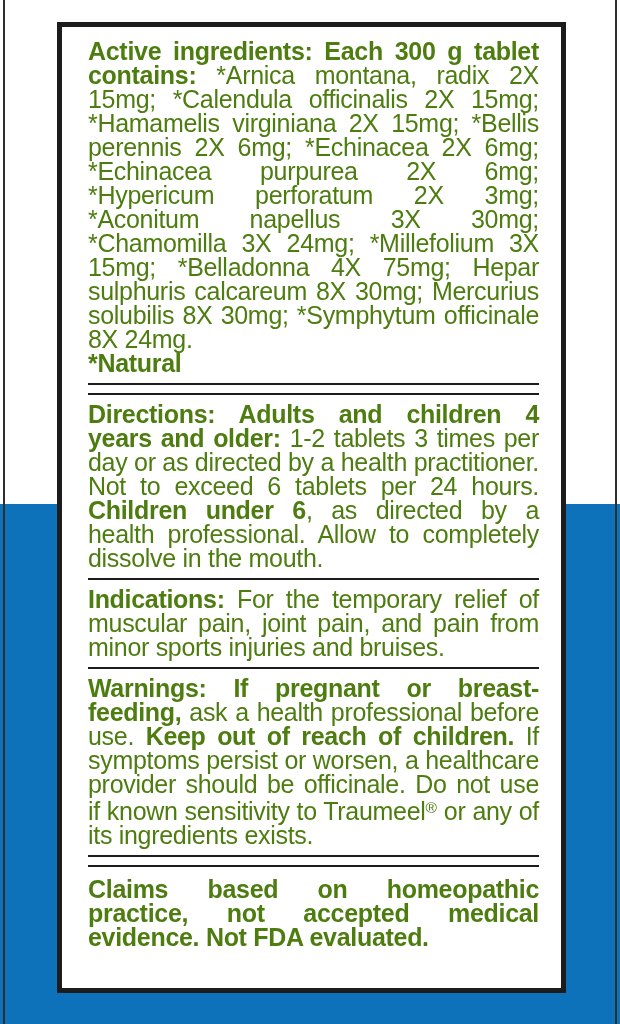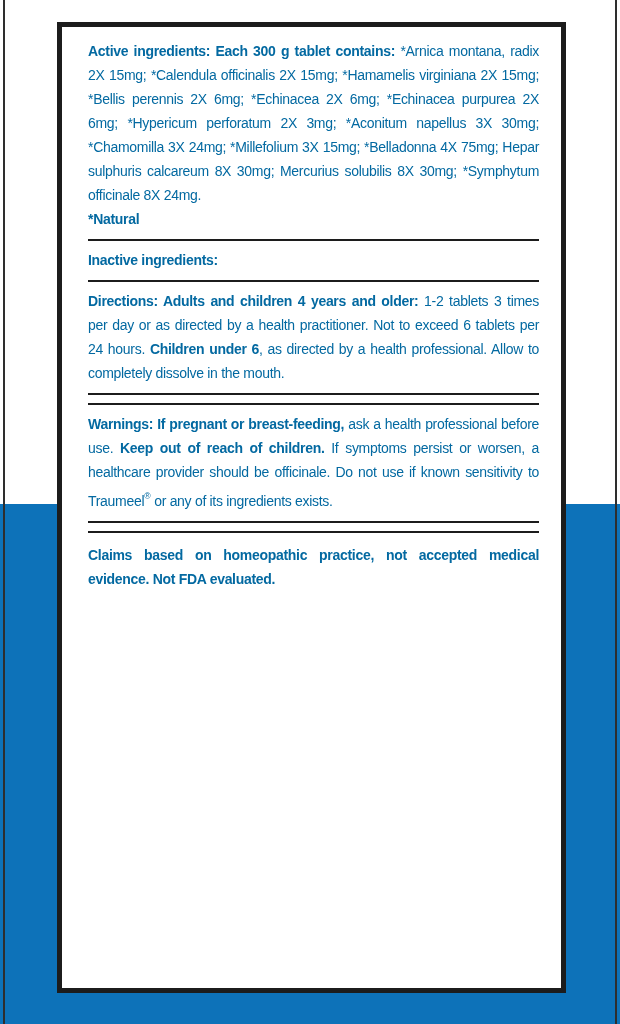--- a/index.html
+++ b/index.html
@@ -39,24 +39,24 @@
     width: 509px;
     height: 971px;
     box-sizing: border-box;
     background: #ffffff;
     border: 5px solid #1c1c1c;
     padding: 12px 22px 0 26px;
     overflow: hidden;
   }
   .panel p, .panel div.line {
     margin: 0;
-    font-size: 14px;
+    font-size: 25px;
     line-height: 24px;
     letter-spacing: -0.3px;
-    color: #0369a1;
+    color: #4d7c0f;
     text-align: justify;
   }
   .b { font-weight: bold; }
   .footnote-line {
     text-align: right;
     font-weight: bold;
   }
   hr.sep {
     border: 0;
     border-top: 2.5px solid #1c1c1c;
@@ -78,28 +78,28 @@
   <div class="edge-line left"></div>
   <div class="edge-line right"></div>
 
   <div class="panel">
 
     <p><span class="b">Active ingredients: Each 300 g tablet contains: </span><span>*Arnica montana, radix 2X 15mg; *Calendula officinalis 2X 15mg; *Hamamelis virginiana 2X 15mg; *Bellis perennis 2X 6mg; *Echinacea 2X 6mg; *Echinacea purpurea 2X 6mg; *Hypericum perforatum 2X 3mg; *Aconitum napellus 3X 30mg; *Chamomilla 3X 24mg; *Millefolium 3X 15mg; *Belladonna 4X 75mg; Hepar sulphuris calcareum 8X 30mg; Mercurius solubilis 8X 30mg; *Symphytum officinale 8X 24mg.</span></p>
     <div class="line footnote-line">*Natural</div>
 
     <hr class="sep">
 
-    <p class="b">Inactive ingredients:</p>
 
     <hr class="sep">
 
     <p><span class="b">Directions: Adults and children 4 years and older: </span><span>1-2 tablets 3 times per day or as directed by a health practitioner. Not to exceed 6 tablets per 24 hours. </span><span class="b">Children under 6</span><span>, as directed by a health professional. Allow to completely dissolve in the mouth.</span></p>
 
     <hr class="sep">
 
+    <p><span class="b">Indications: </span><span>For the temporary relief of muscular pain, joint pain, and pain from minor sports injuries and bruises.</span></p>
 
     <hr class="sep">
 
     <p><span class="b">Warnings: If pregnant or breast-feeding, </span><span>ask a health professional before use. </span><span class="b">Keep out of reach of children. </span><span>If symptoms persist or worsen, a healthcare provider should be officinale. Do not use if known sensitivity to Traumeel</span><span class="rmark">®</span><span> or any of its ingredients exists.</span></p>
 
     <hr class="sep">
 
 
     <hr class="sep">
 

